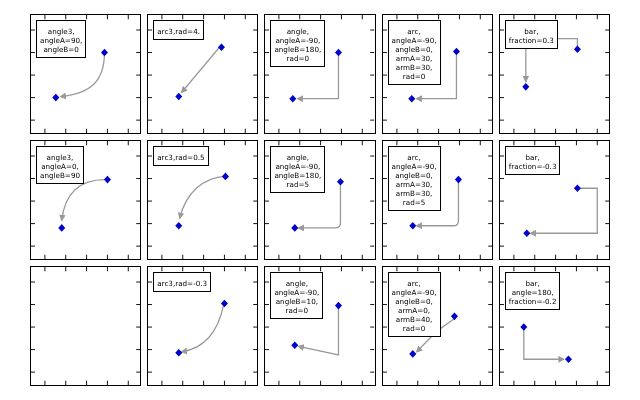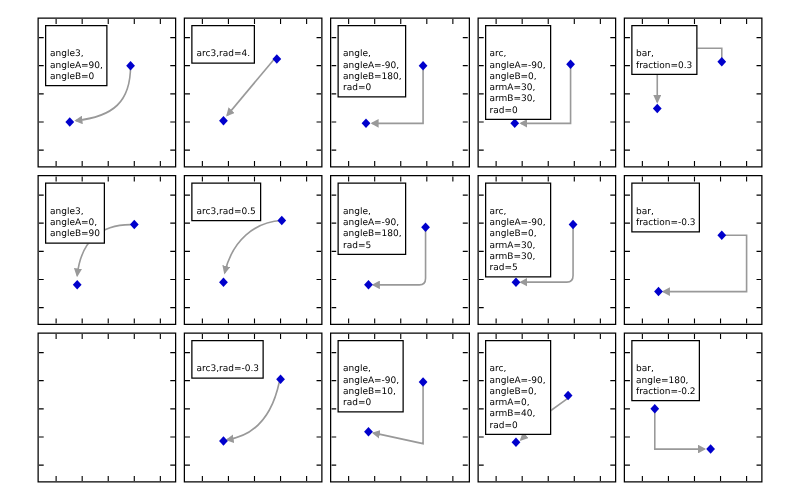--- a/index.html
+++ b/index.html
@@ -44,26 +44,27 @@
     width: 100%;
     height: 100%;
     display: block;
   }
   .label {
     position: absolute;
     left: 5px;
     top: 5px;
     border: 1px solid #000000;
     background: #ffffff;
-    padding: 17px 3px 3px 3px;
+    padding: 6px 3px 3px 3px;
     font-size: 7.2px;
     line-height: 1.25;
     color: #000000;
     white-space: pre;
     z-index: 5;
+    text-align: center;
   }
 </style>
 </head>
 <body>
 
 <div id="root">
   <div class="grid">
 
     <div class="cell">
       <svg viewBox="0 0 110 110" preserveAspectRatio="none">

